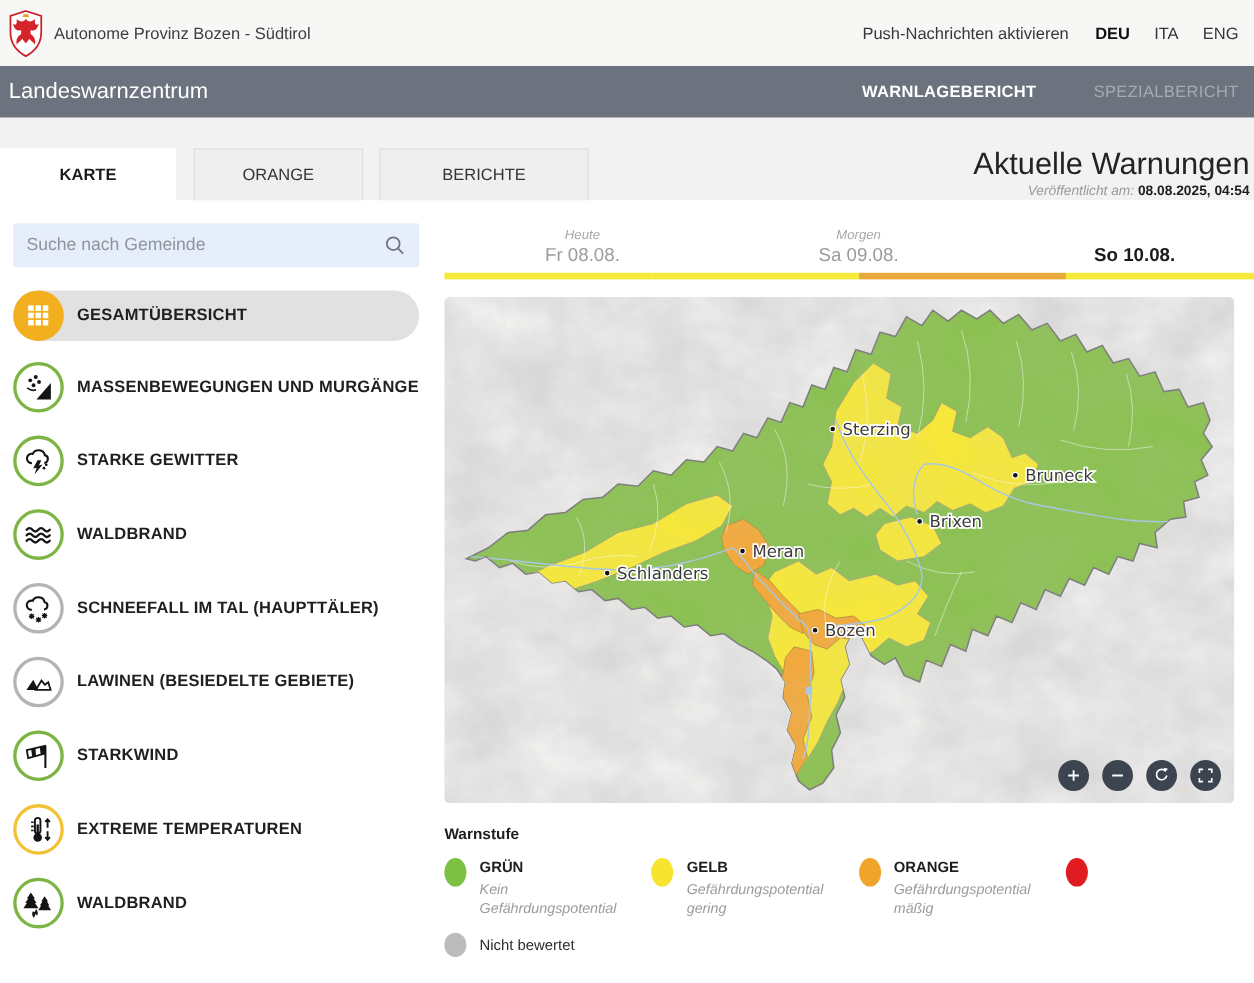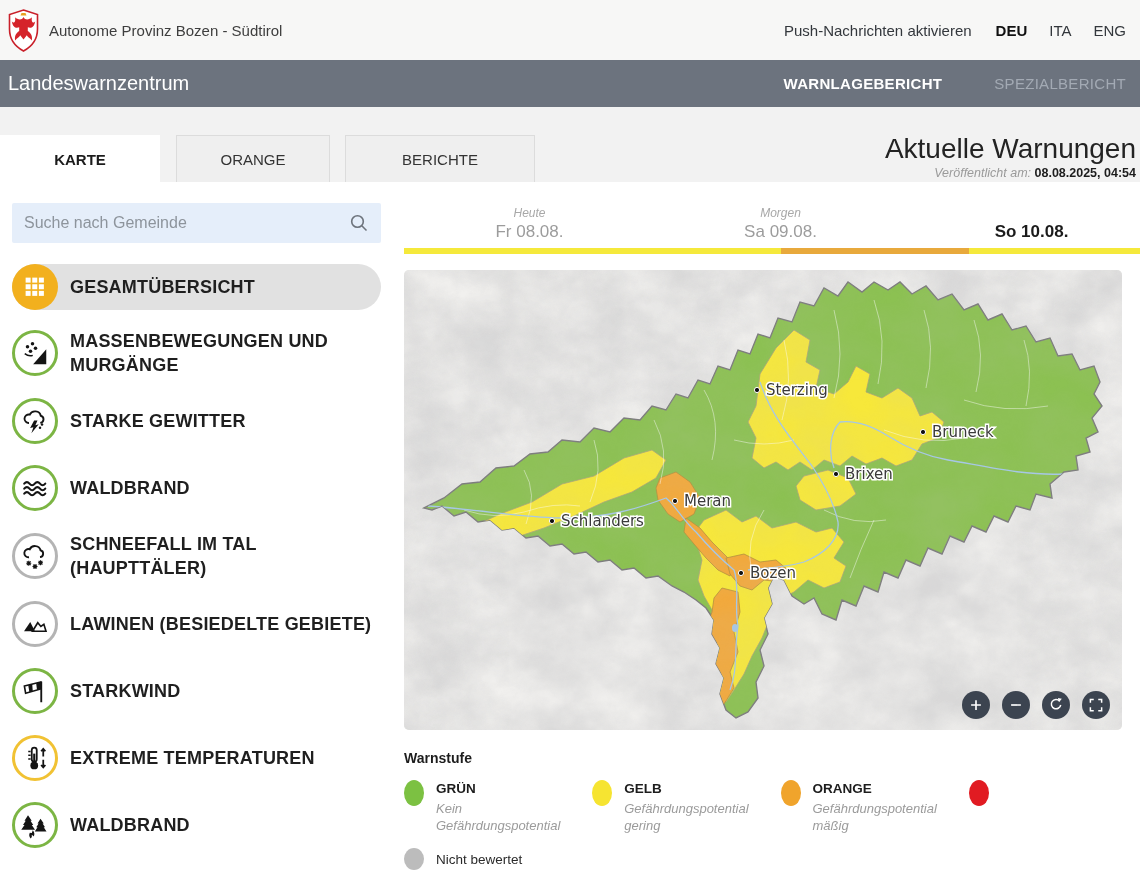--- a/index.html
+++ b/index.html
@@ -51,21 +51,21 @@
   .searchbox input::placeholder { color:#8d949c; }
 
   .side-item { display:flex; align-items:center; gap:12px; margin-top:21px;
     width:369px; cursor:pointer; }
   .side-item.first { margin-top:19px; }
   .side-item.selected { background:#e1e1e1; border-radius:24px; }
   .ring { width:46px; height:46px; border-radius:50%; border:3px solid #7cb544;
     background:#fff; flex:none; display:flex; align-items:center; justify-content:center; }
   .ring svg { width:30px; height:30px; }
   .ring.filled { border:none; }
-  .side-label { font-size:18px; font-weight:bold; color:#1f1f1f; line-height:24px;
+  .side-label { font-size:15px; font-weight:bold; color:#1f1f1f; line-height:24px;
     letter-spacing:.2px; }
 
   .content { width:753px; margin-left:11px; flex:none; padding-top:24px; }
 
   
   .date-tabs { display:flex; }
   .date-tab { flex:1; text-align:center; cursor:pointer; }
   .date-sub { height:16px; font-size:12px; font-style:italic; color:#a8a8a8; }
   .date-label { height:24px; font-size:17px; color:#9c9c9c; }
   .date-tab.active .date-label { color:#1b1b1b; font-weight:bold; }

